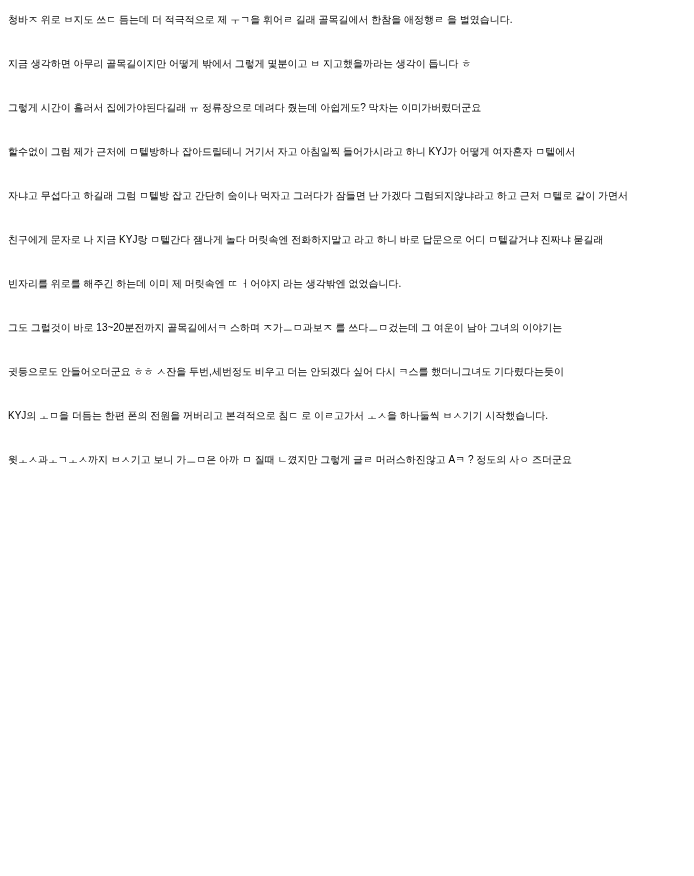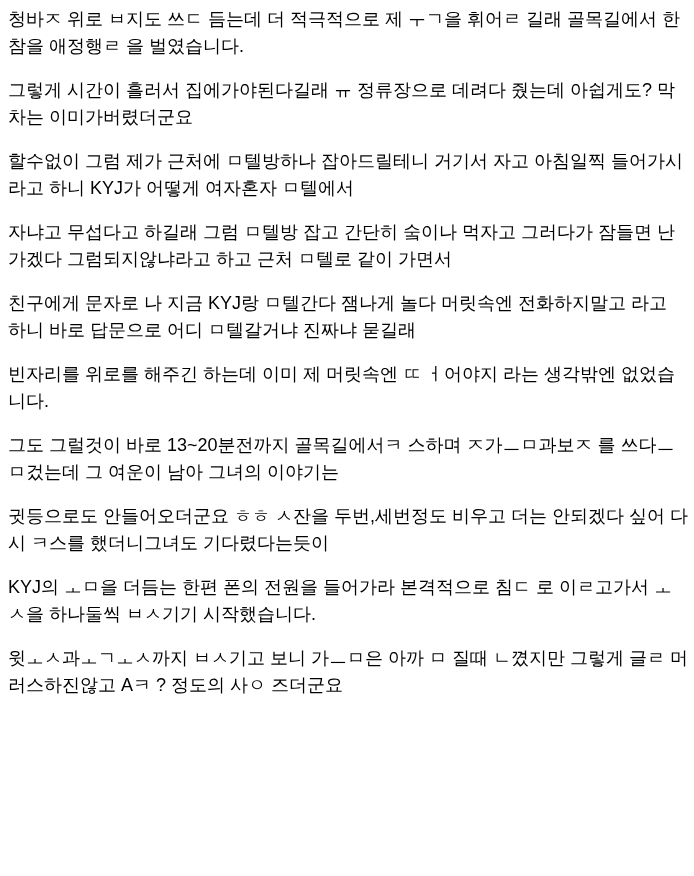--- a/index.html
+++ b/index.html
@@ -15,36 +15,37 @@
   }
   .page {
     box-sizing: border-box;
     width: 694px;
     height: 876px;
     padding: 6px 6px 0 8px;
     background: #ffffff;
   }
   .page p {
     margin: 0 0 17px 0;
-    font-size: 18px;
+    font-size: 10px;
     line-height: 27px;
     color: #000000;
     letter-spacing: 0;
     word-break: normal;
     overflow-wrap: break-word;
     white-space: normal;
   }
 </style>
 </head>
 <body>
 
 <div class="page">
   <p>청바ㅈ 위로 ㅂ지도 쓰ㄷ 듬는데 더 적극적으로 제 ㅜㄱ을 휘어ㄹ 길래 골목길에서 한참을 애정행ㄹ 을 벌였습니다.</p>
+  <p>지금 생각하면 아무리 골목길이지만 어떻게 밖에서 그렇게 몇분이고 ㅂ 지고했을까라는 생각이 듭니다 ㅎ</p>
   <p>그렇게 시간이 흘러서 집에가야된다길래 ㅠ 정류장으로 데려다 줬는데 아쉽게도? 막차는 이미가버렸더군요</p>
   <p>할수없이 그럼 제가 근처에 ㅁ텔방하나 잡아드릴테니 거기서 자고 아침일찍 들어가시라고 하니 KYJ가 어떻게 여자혼자 ㅁ텔에서</p>
   <p>자냐고 무섭다고 하길래 그럼 ㅁ텔방 잡고 간단히 숰이나 먹자고 그러다가 잠들면 난 가겠다 그럼되지않냐라고 하고 근처 ㅁ텔로 같이 가면서</p>
   <p>친구에게 문자로 나 지금 KYJ랑 ㅁ텔간다 잼나게 놀다 머릿속엔 전화하지말고 라고 하니 바로 답문으로 어디 ㅁ텔갈거냐 진짜냐 묻길래</p>
   <p>빈자리를 위로를 해주긴 하는데 이미 제 머릿속엔 ㄸ ㅓ어야지 라는 생각밖엔 없었습니다.</p>
   <p>그도 그럴것이 바로 13~20분전까지 골목길에서ㅋ 스하며 ㅈ가ㅡㅁ과보ㅈ 를 쓰다ㅡㅁ겄는데 그 여운이 남아 그녀의 이야기는</p>
   <p>귓등으로도 안들어오더군요 ㅎㅎ ㅅ잔을 두번,세번정도 비우고 더는 안되겠다 싶어 다시 ㅋ스를 했더니그녀도 기다렸다는듯이</p>
-  <p>KYJ의 ㅗㅁ을 더듬는 한편 폰의 전원을 들어가라 본격적으로 침ㄷ 로 이ㄹ고가서 ㅗㅅ을 하나둘씩 ㅂㅅ기기 시작했습니다.</p>
+  <p>KYJ의 ㅗㅁ을 더듬는 한편 폰의 전원을 꺼버리고 본격적으로 침ㄷ 로 이ㄹ고가서 ㅗㅅ을 하나둘씩 ㅂㅅ기기 시작했습니다.</p>
   <p>윗ㅗㅅ과ㅗㄱㅗㅅ까지 ㅂㅅ기고 보니 가ㅡㅁ은 아까 ㅁ 질때 ㄴ꼈지만 그렇게 글ㄹ 머러스하진않고 Aㅋ ? 정도의 사ㅇ 즈더군요</p>
 </div>
 
 </body></html>

